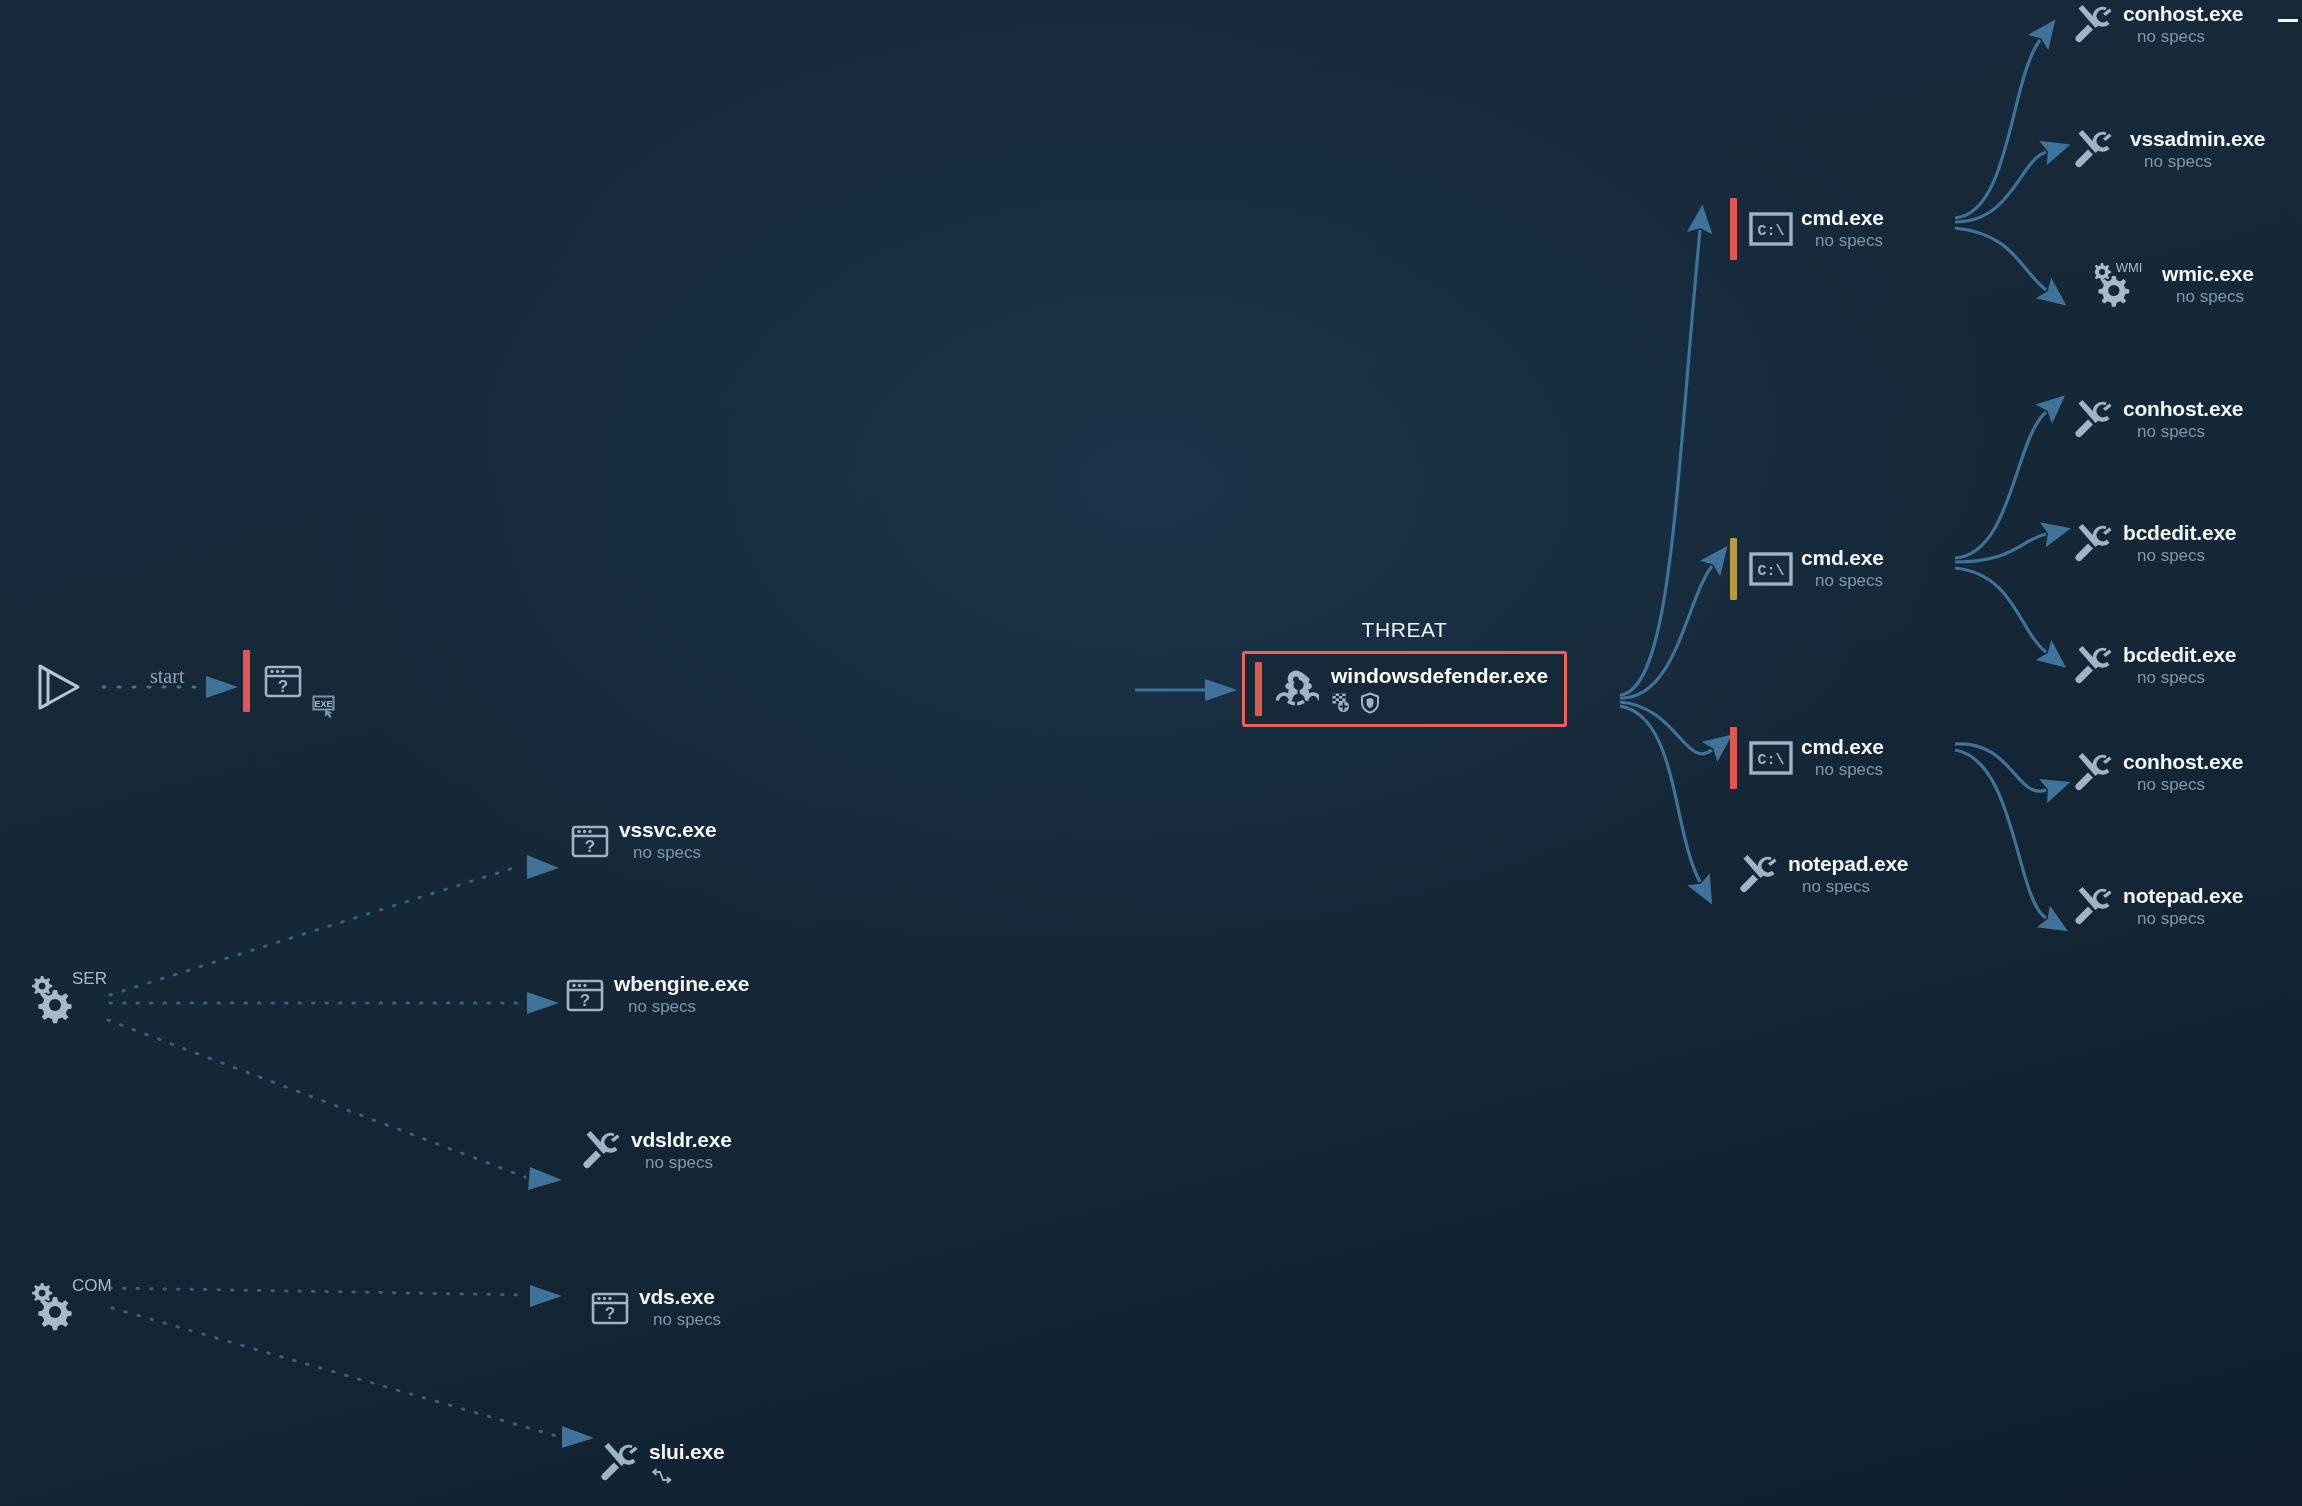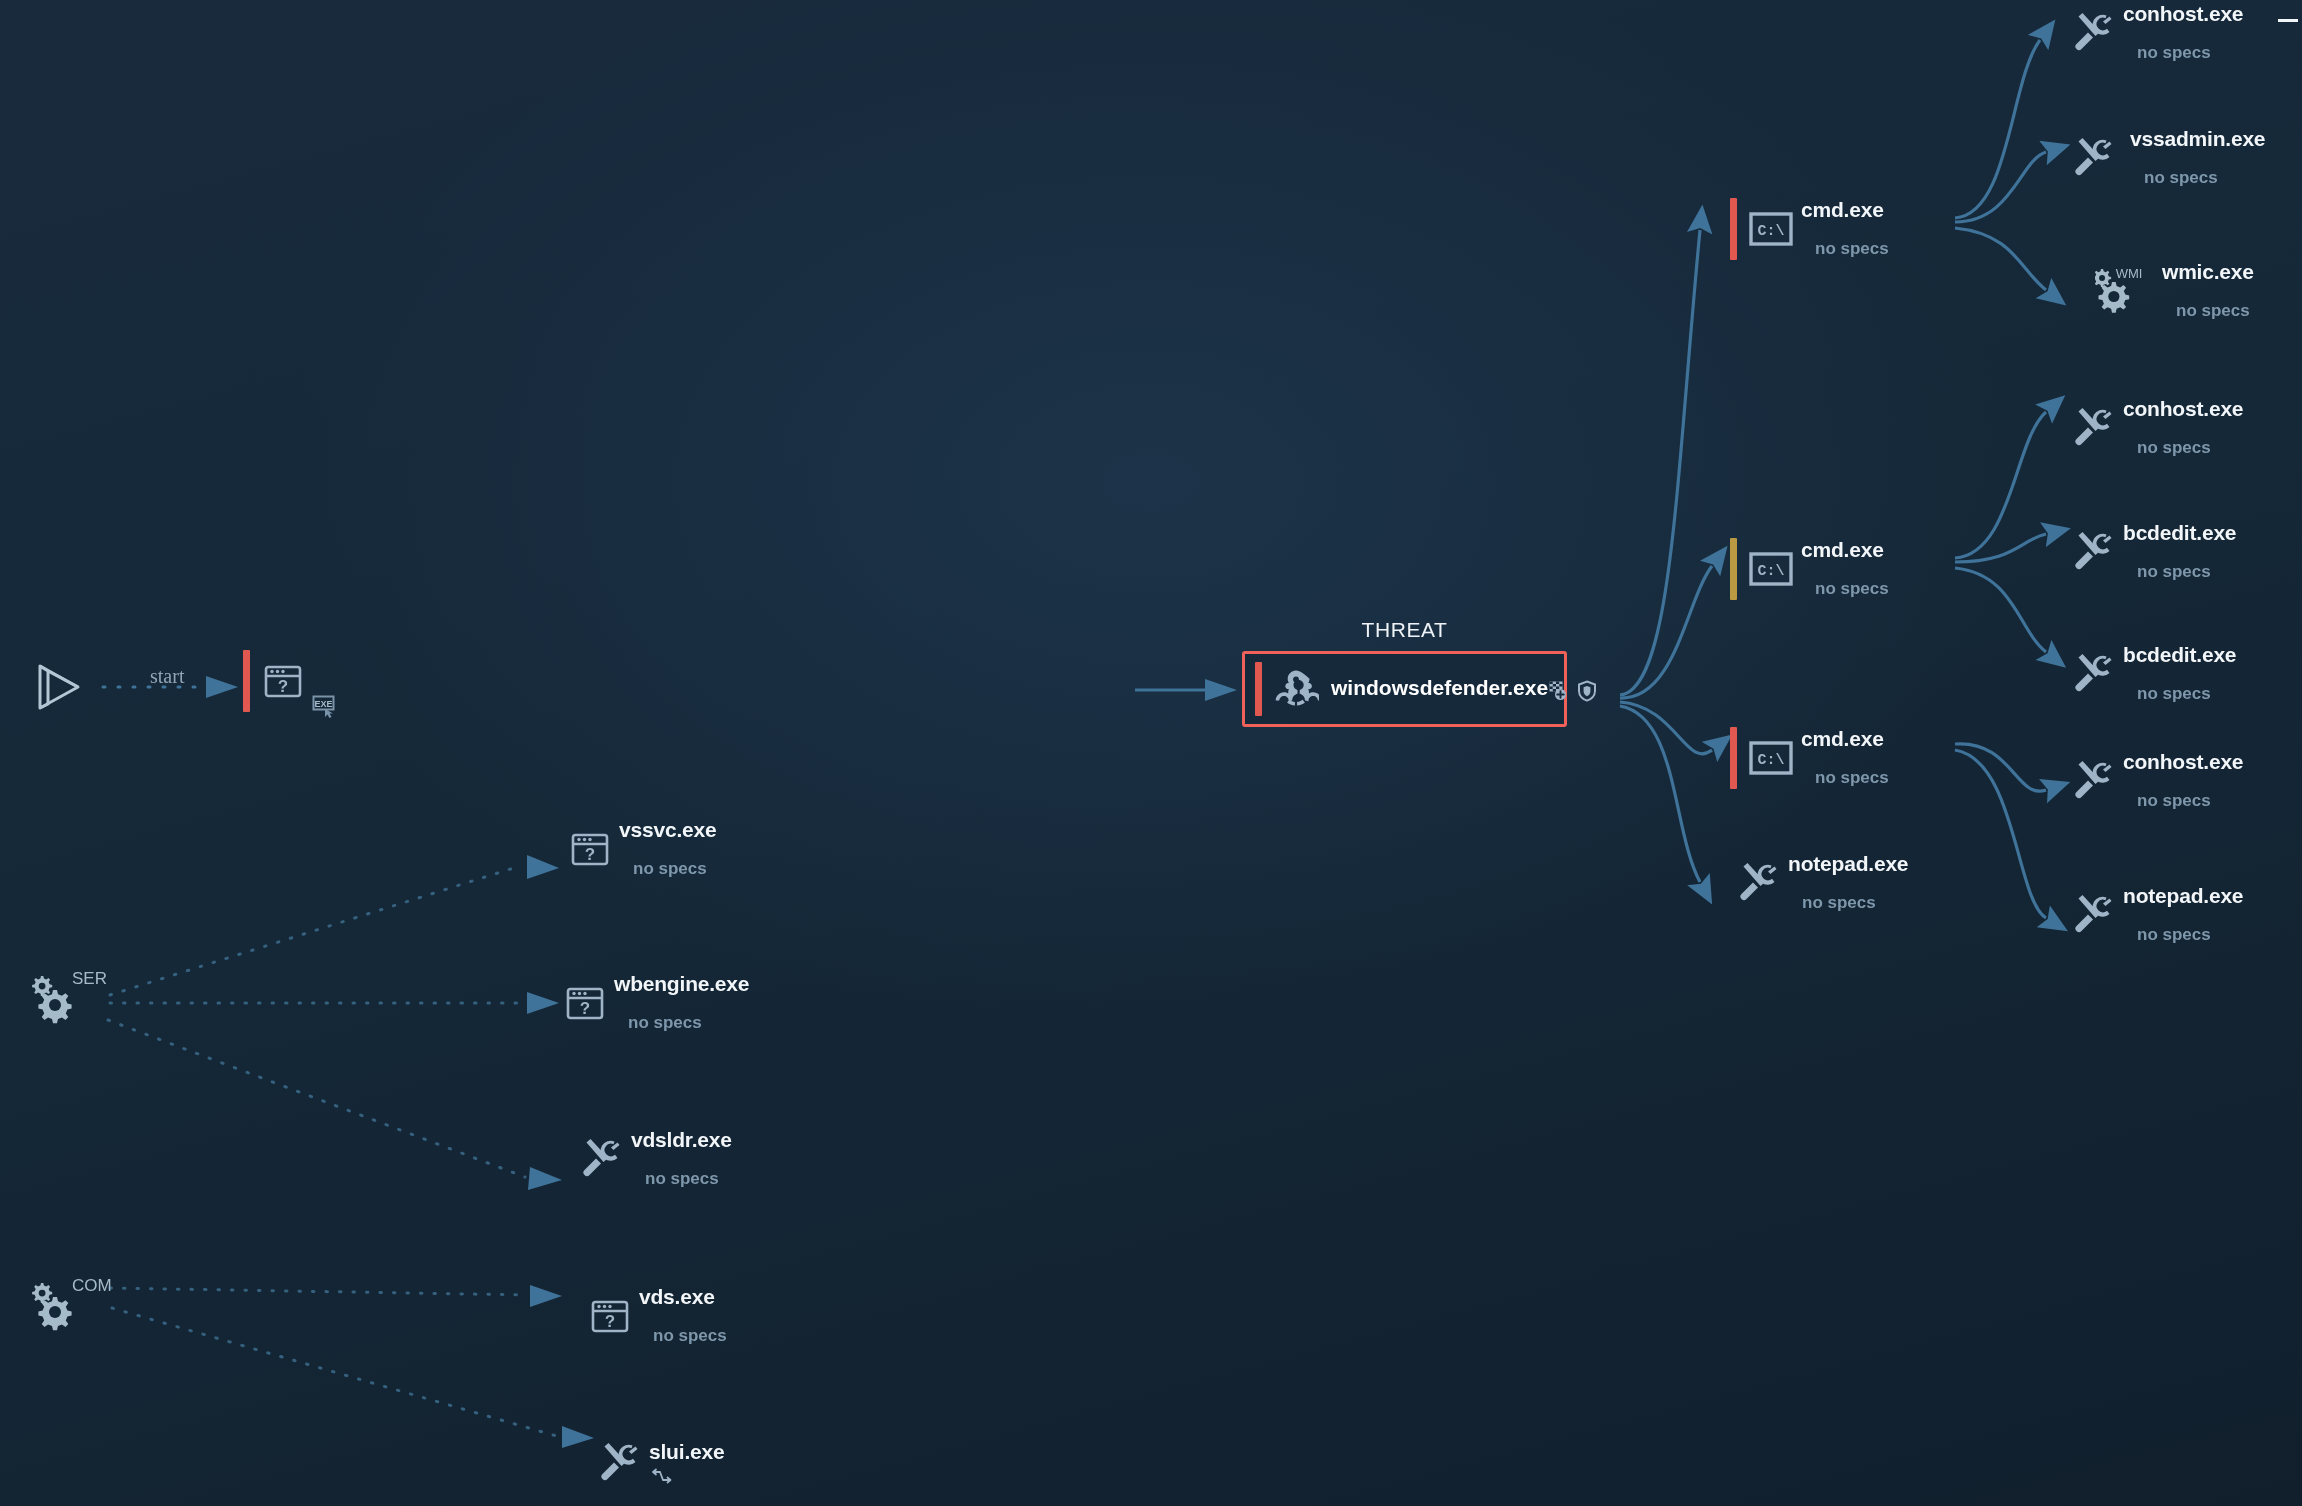--- a/index.html
+++ b/index.html
@@ -64,23 +64,22 @@
     color: #f2f6f9;
     font-size: 21px;
     font-weight: bold;
     letter-spacing: -0.2px;
     line-height: 1.12;
   }
   .node-sub {
     color: #7e97ab;
     font-size: 17px;
     line-height: 1.3;
-    margin-top: 16px;
+    margin-top: 0;
     padding-left: 14px;
-    font-weight: bold;
   }
   .node-badges {
     display: flex;
     align-items: center;
     gap: 7px;
     margin-top: 4px;
     padding-left: 2px;
   }
 
   
@@ -104,21 +103,21 @@
     border-radius: 3px;
     background: #152troubleshoot;
     padding: 10px 14px 10px 10px;
     display: flex;
     align-items: center;
     width: 325px;
     box-sizing: border-box;
     height: 76px;
   }
   .threat-box { background: #15293b; }
-  .threat-text { display: flex; flex-direction: row; }
+  .threat-text { display: flex; flex-direction: column; }
   .threat-title {
     color: #ffffff;
     font-size: 21px;
     font-weight: bold;
   }
 
   .start-label {
     position: absolute;
     color: #8fa5b6;
     font-family: "Liberation Serif", serif;

